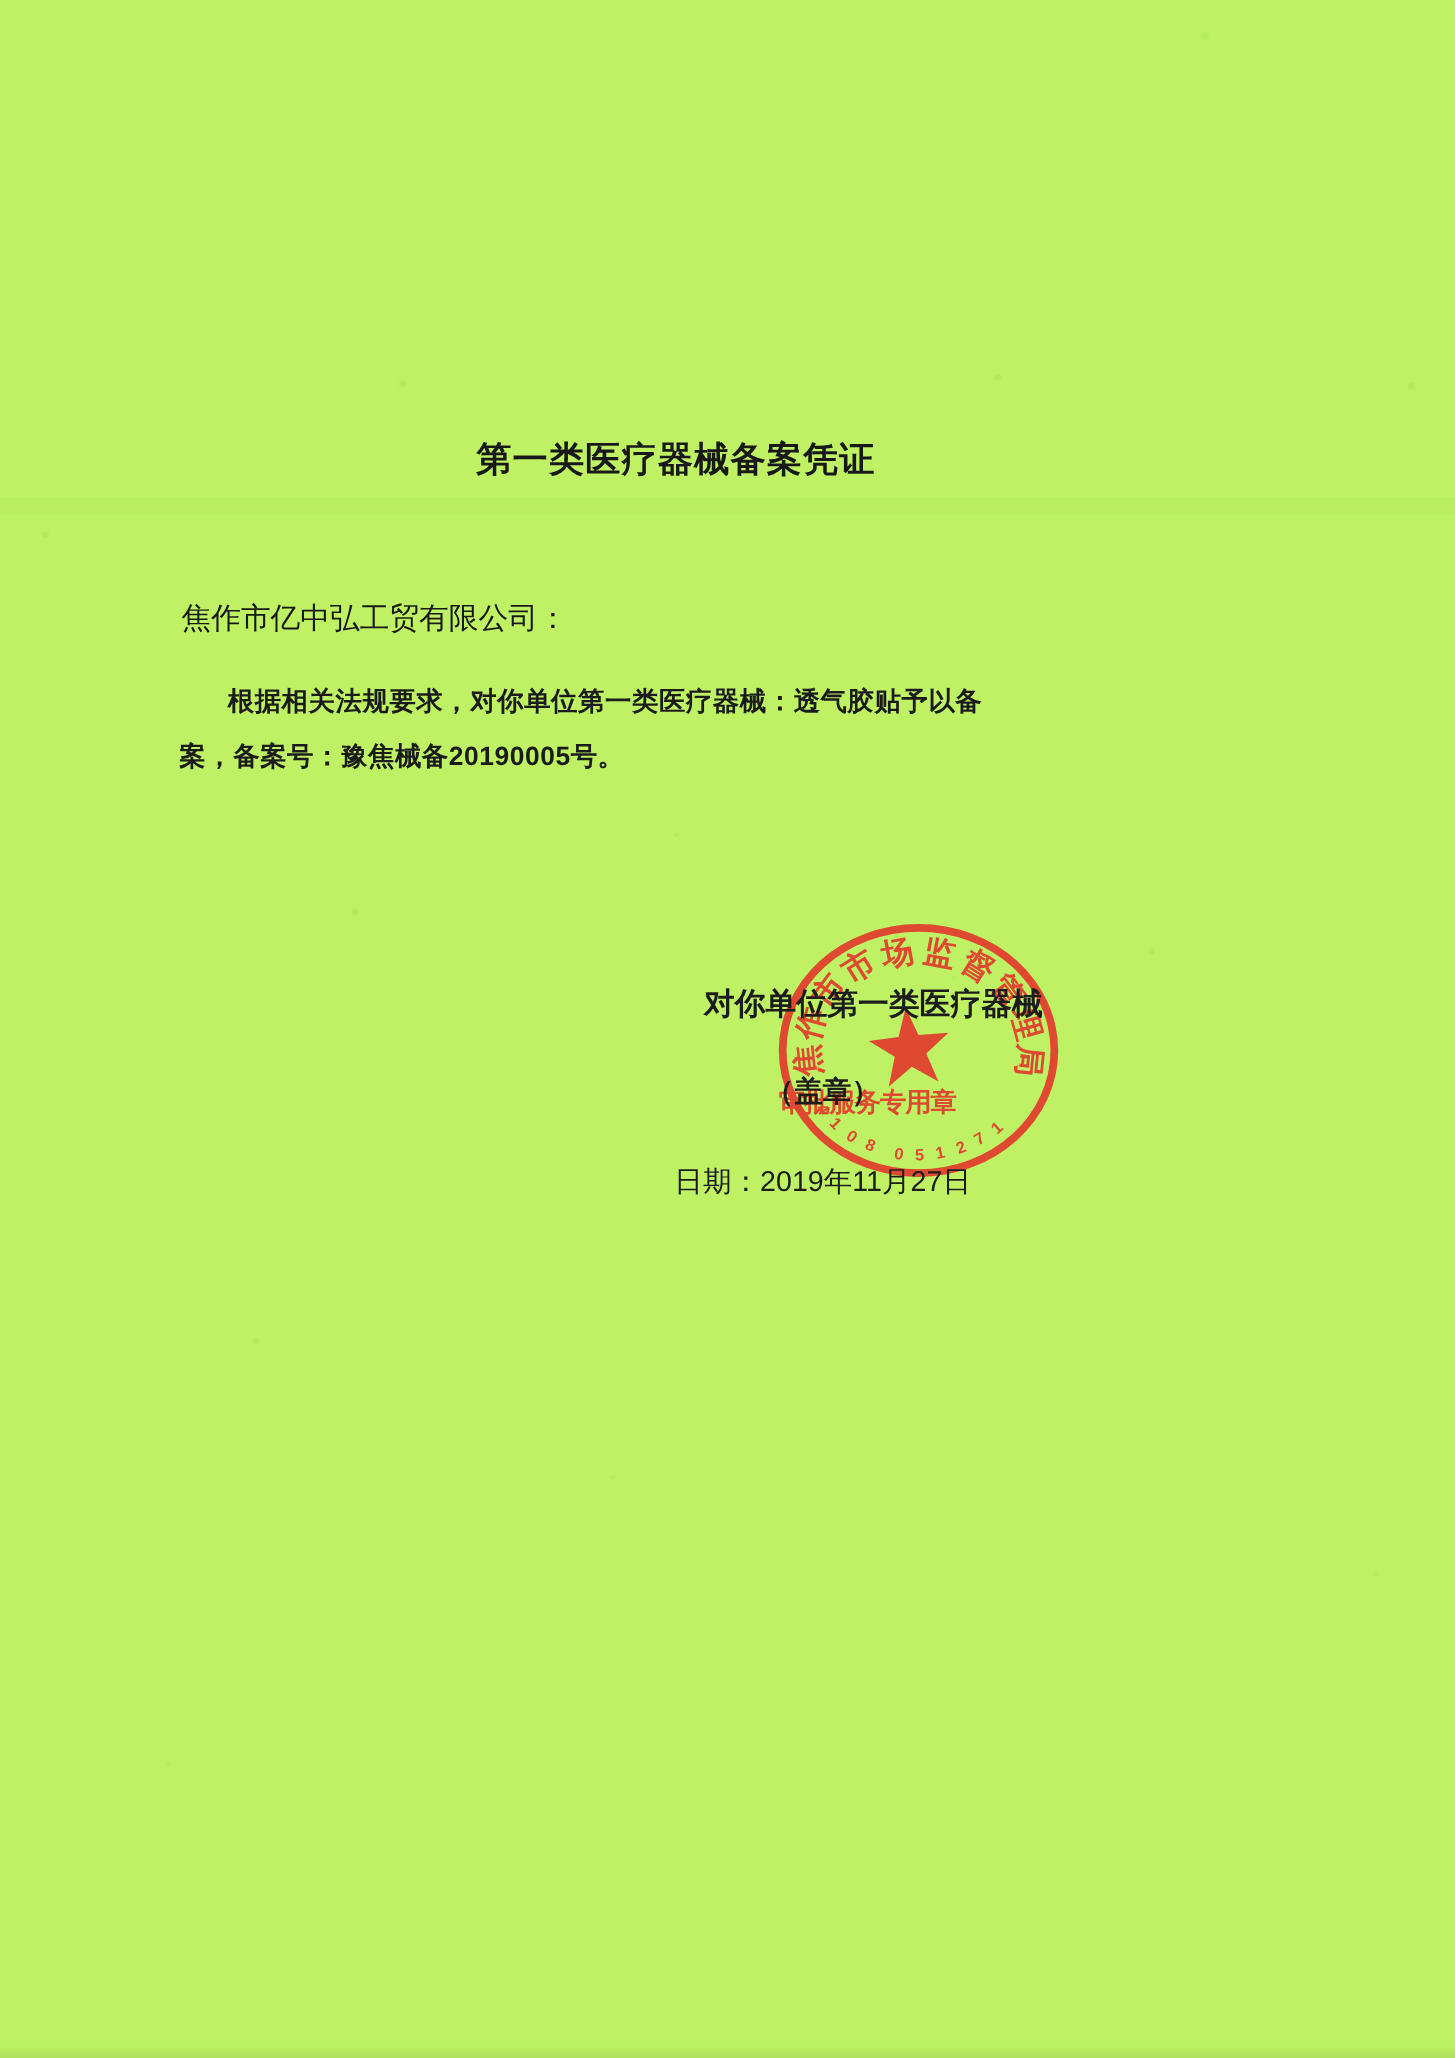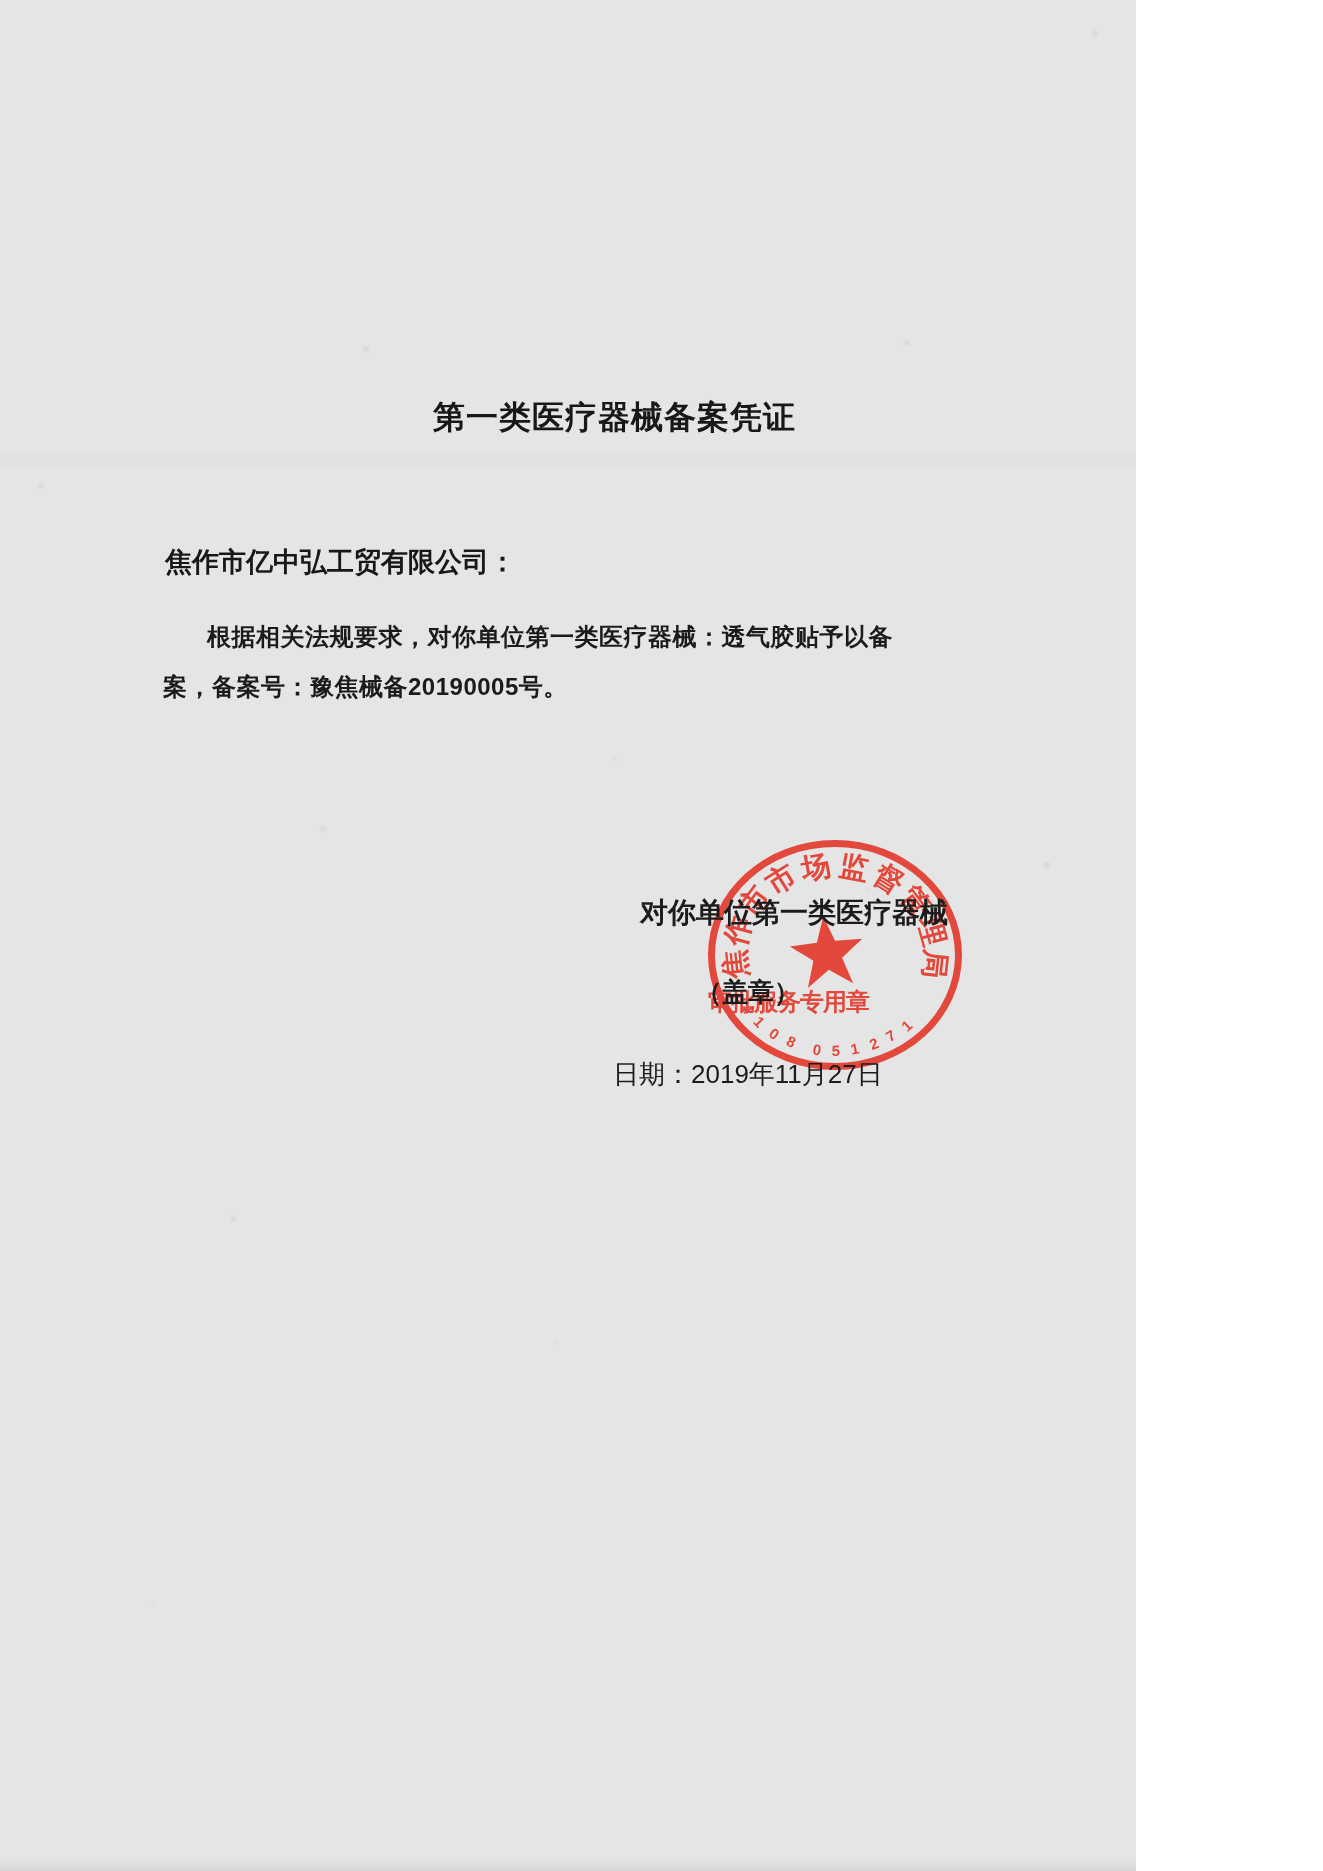--- a/index.html
+++ b/index.html
@@ -1,41 +1,41 @@
 <!DOCTYPE html>
 <html><head>
 <meta charset="utf-8">
 <style>
   * { margin: 0; padding: 0; box-sizing: border-box; }
   html, body { background: #ffffff; }
   body { font-family: "Liberation Sans", sans-serif; }
 
   .page {
     position: relative;
-    width: 1136px;
+    width: 1323px;
     height: 1871px;
-    background: #e5e5e5;
+    background: #bef264;
     overflow: hidden;
     color: #1f1f1f;
     padding-left: 25px;
   }
 
   .abs { position: absolute; white-space: nowrap; }
 
   .doc-title {
     left: 433px; top: 396px;
     font-size: 32px; font-weight: 700;
     letter-spacing: 1px;
     color: #181818;
     z-index: 3;
   }
 
   .addressee {
     left: 165px; top: 544px;
-    font-size: 27px; font-weight: 700;
+    font-size: 27px; font-weight: 400;
     color: #181818;
     z-index: 3;
   }
 
   .body-line1 {
     left: 207px; top: 621px;
     font-size: 24px; font-weight: 600;
     letter-spacing: 0.5px;
     color: #1b1b1b;
     z-index: 3;

